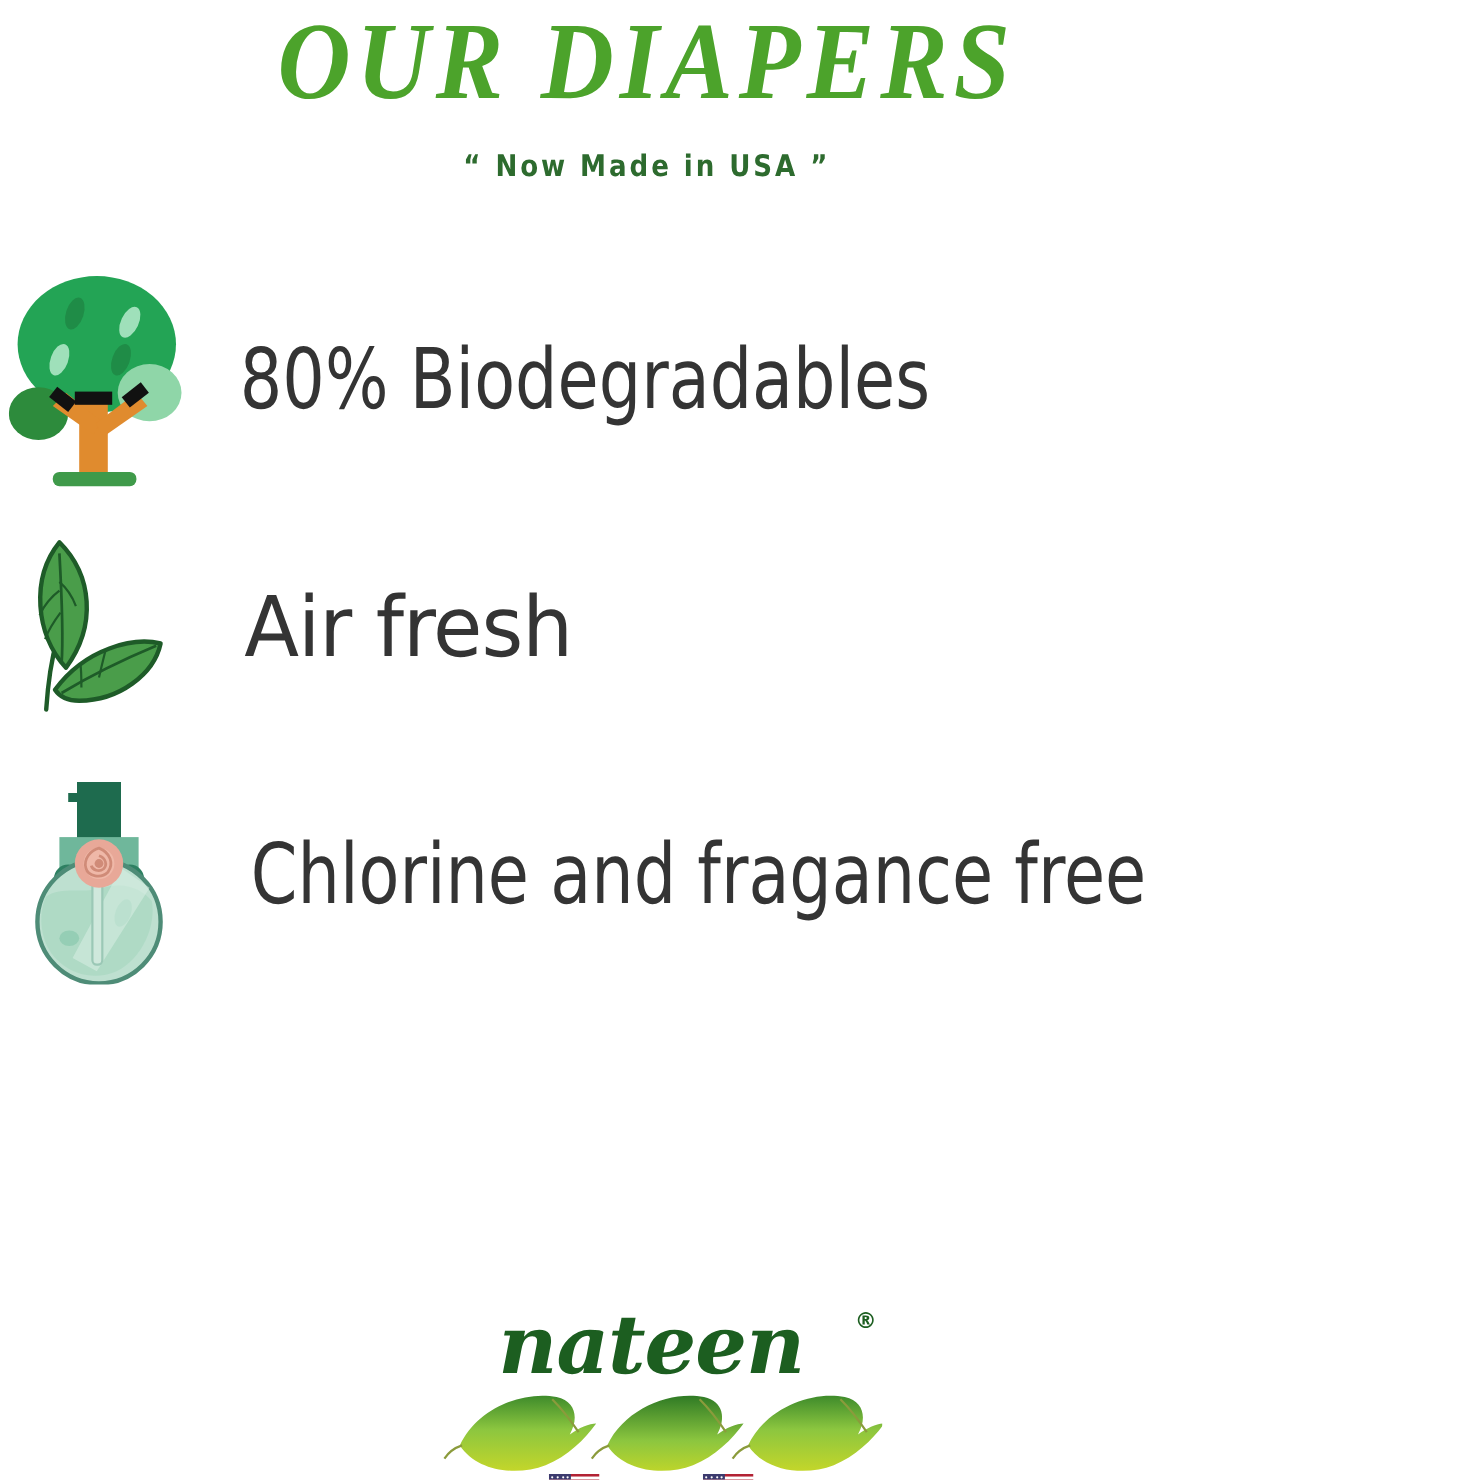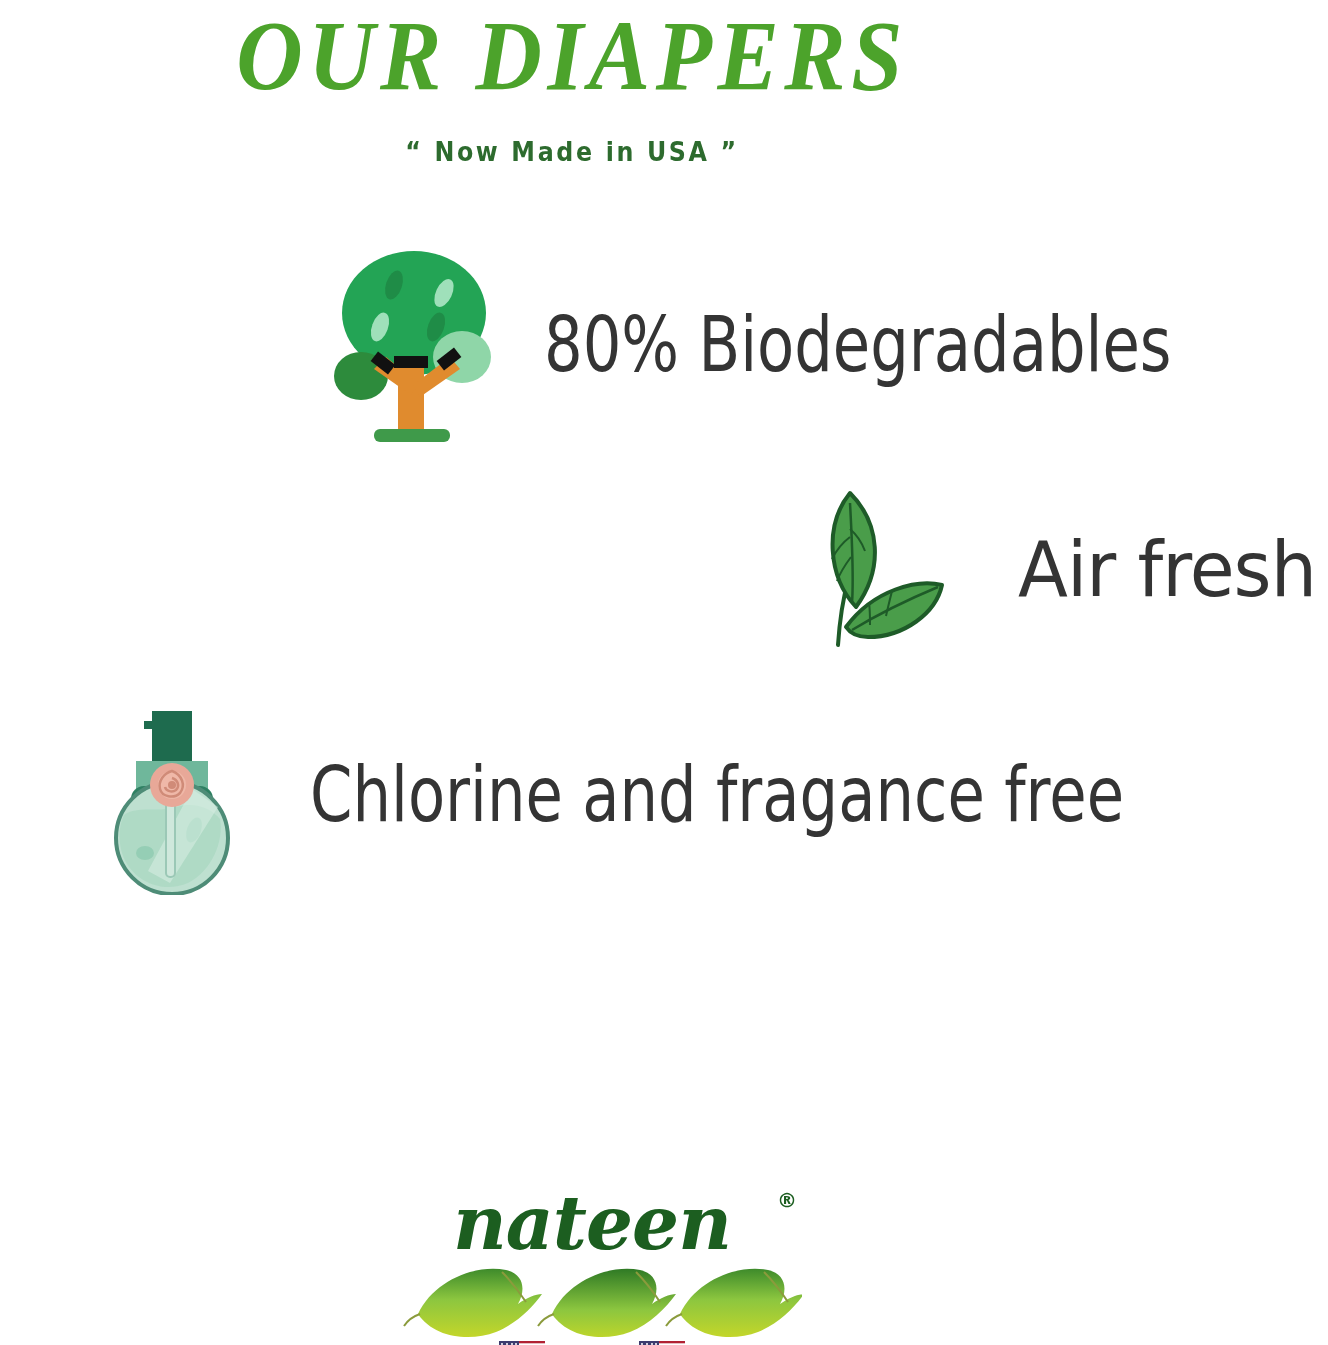--- a/index.html
+++ b/index.html
@@ -22,20 +22,21 @@
     background: #ffffff;
   }
 
   
   .header {
     position: absolute;
     top: 0;
     left: 0;
     width: 1144px;
     text-align: center;
+    padding-left: 16px;
   }
   .title {
     font-family: "Liberation Serif", "DejaVu Serif", serif;
     font-weight: bold;
     font-style: italic;
     font-size: 100px;
     line-height: 1.0;
     color: #4CA32B;
     letter-spacing: 6px;
     margin: 0;
@@ -58,21 +59,20 @@
     position: absolute;
     left: 0;
     top: 232px;
     width: 1328px;
   }
   .feature-row {
     position: relative;
     display: flex;
     align-items: center;
     height: 225px;
-    justify-content: flex-end;
   }
   .feature-icon {
     width: 210px;
     min-width: 210px;
     height: 210px;
     display: flex;
     align-items: center;
     justify-content: center;
   }
   .feature-icon svg {

